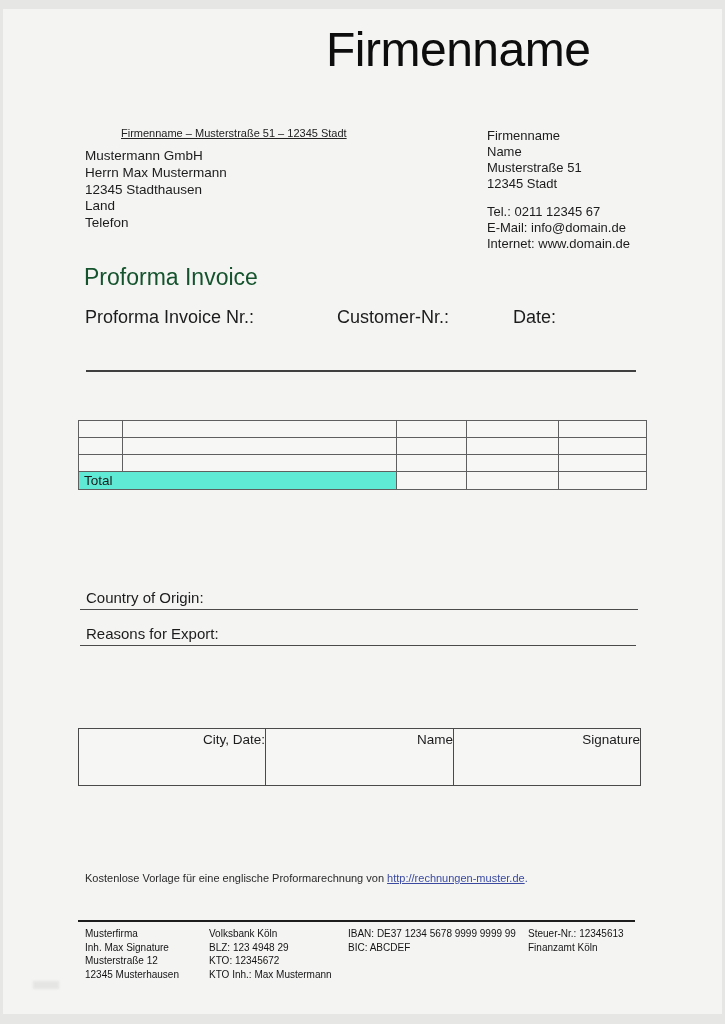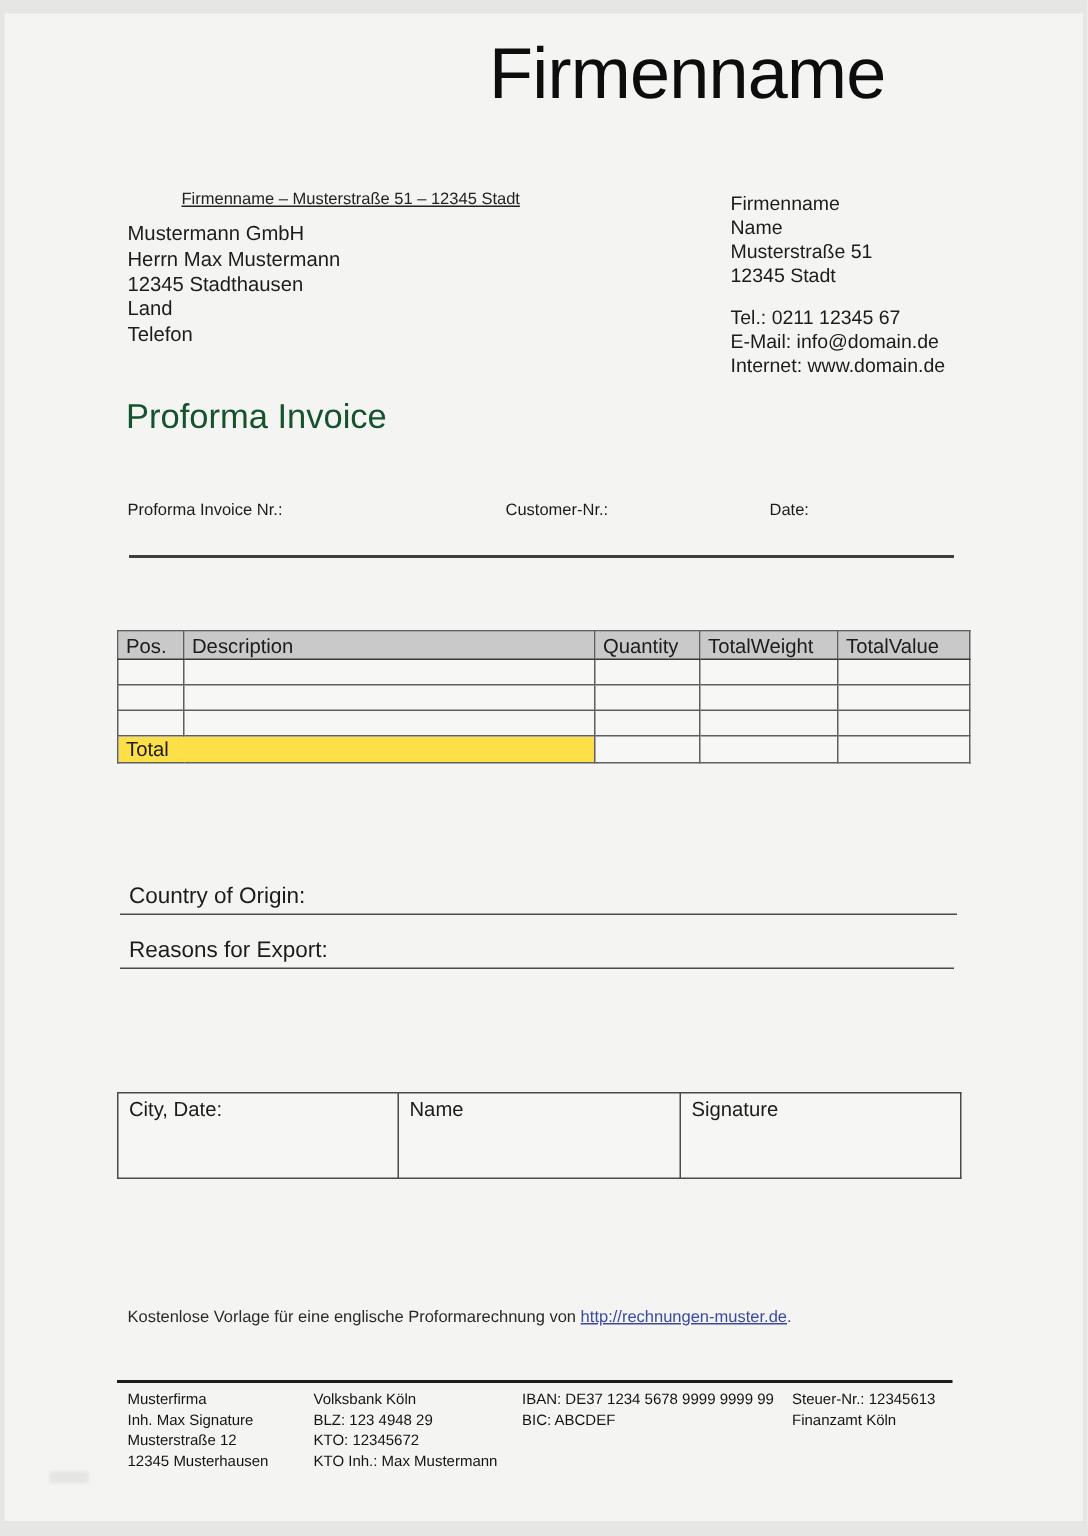--- a/index.html
+++ b/index.html
@@ -39,21 +39,21 @@
     font-size: 13px; line-height: 16px;
   }
   .company-info-block .gap { height: 12px; }
 
   .doc-title {
     left: 84px; top: 264px;
     font-size: 23px; color: #14532d;
     white-space: nowrap;
   }
 
-  .field-label { top: 334px; font-size: 11px; white-space: nowrap; }
+  .field-label { top: 307px; font-size: 18px; white-space: nowrap; }
   .fl-invoice { left: 85px; }
   .fl-customer { left: 337px; }
   .fl-date { left: 513px; }
 
   .top-divider {
     left: 86px; top: 370px; width: 550px;
     border-top: 2px solid #3f3f3f;
   }
 
   .items-table {
@@ -64,31 +64,32 @@
   }
   .items-table th, .items-table td {
     border: 1px solid #5f5f5f;
     padding: 0 0 0 5px;
     text-align: left; font-weight: normal;
     overflow: hidden; white-space: nowrap;
   }
   .items-table { border: 1px solid #2e2e2e; }
   .items-table th { background: #c9c9c9; height: 19px; border-bottom: 1px solid #3a3a3a; }
   .items-table td { background: #f7f7f6; height: 17px; }
-  .items-table td.total-cell { background: #fde047; height: 18px; }
+  .items-table td.total-cell { background: #5eead4; height: 18px; }
 
   .underfield { border-bottom: 1.5px solid #4a4a4a; padding: 0 0 3px 6px; font-size: 15px; white-space: nowrap; }
   .country-field { left: 80px; top: 589px; width: 558px; }
   .reasons-field { left: 80px; top: 625px; width: 556px; }
 
   .signature-table {
     left: 78px; top: 728px;
     border-collapse: collapse; table-layout: fixed;
     width: 562px; height: 58px;
     font-size: 13.5px;
+    text-align: right;
   }
   .signature-table td {
     border: 1px solid #4a4a4a;
     vertical-align: top;
     padding: 3px 0 0 7px;
     background: #f6f6f5;
     white-space: nowrap;
   }
 
   .footnote { left: 85px; top: 872px; font-size: 11px; white-space: nowrap; color: #2a2a2a; }
@@ -147,27 +148,20 @@
 
 <table class="abs items-table">
   <colgroup>
     <col style="width:44px">
       <col style="width:274px">
       <col style="width:70px">
       <col style="width:92px">
       <col style="width:88px">
   </colgroup>
   <tbody>
-      <tr>
-    <th>Pos.</th>
-    <th>Description</th>
-    <th>Quantity</th>
-    <th>TotalWeight</th>
-    <th>TotalValue</th>
-  </tr>
   <tr>
     <td></td>
         <td></td>
         <td></td>
         <td></td>
         <td></td>
   </tr>
   <tr>
     <td></td>
         <td></td>

